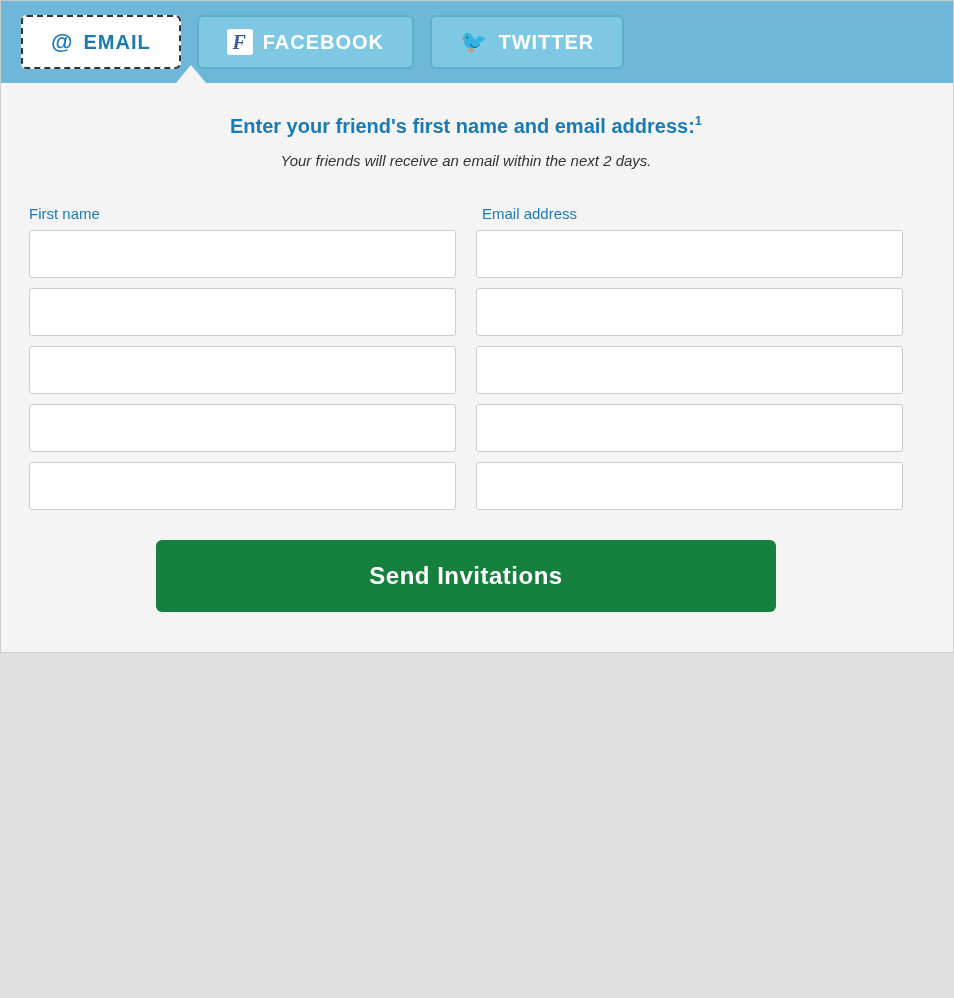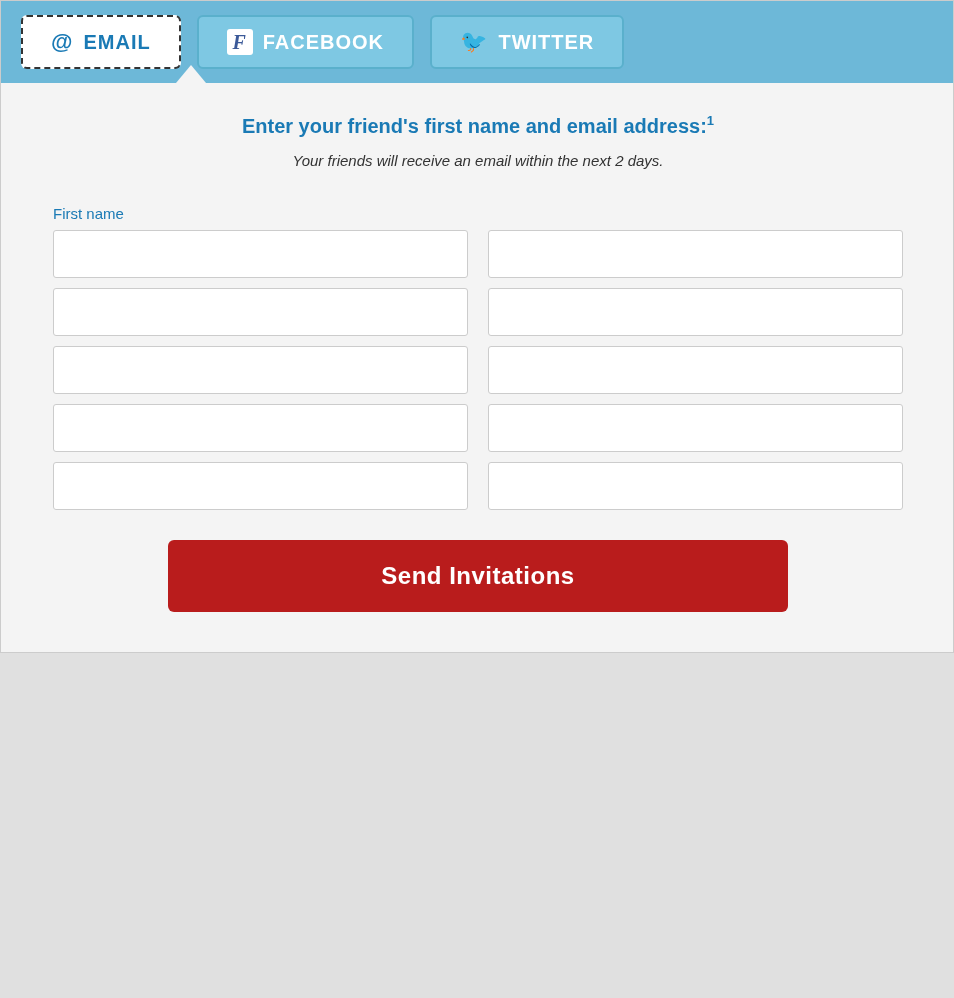--- a/index.html
+++ b/index.html
@@ -57,21 +57,21 @@
     }
 
     .tab-icon {
       font-size: 22px;
       font-style: normal;
     }
 
     
     .content {
       background: #f4f4f4;
-      padding: 30px 50px 40px 52px;
+      padding: 30px 50px 40px 28px;
       position: relative;
     }
 
     
     .arrow-up {
       width: 0;
       height: 0;
       border-left: 15px solid transparent;
       border-right: 15px solid transparent;
       border-bottom: 18px solid #f4f4f4;
@@ -138,21 +138,21 @@
       padding: 0 10px;
       font-size: 15px;
       outline: none;
     }
 
     .send-btn {
       display: block;
       width: 620px;
       margin: 20px auto 0 auto;
       padding: 22px 0;
-      background: #b91c1c;
+      background: #15803d;
       color: white;
       font-size: 24px;
       font-weight: bold;
       border: none;
       border-radius: 6px;
       cursor: pointer;
       text-align: center;
       letter-spacing: 0.5px;
     }
 
@@ -215,20 +215,21 @@
     <h2 class="subtitle">
       <span>Enter your friend's first name and email address:</span><sup>1</sup>
     </h2>
 
     <p class="description">Your friends will receive an email within the next 2 days.</p>
 
     <div class="form-section">
 
       <div class="form-row-headers">
         <div class="form-col-label">First name</div>
+        <div class="form-col-label">Email address</div>
       </div>
 
       <div class="form-rows">
 
         <div class="form-row">
           <input class="form-input" type="text" style="">
           <input class="form-input" type="email" style="">
         </div>
 
         <div class="form-row">

